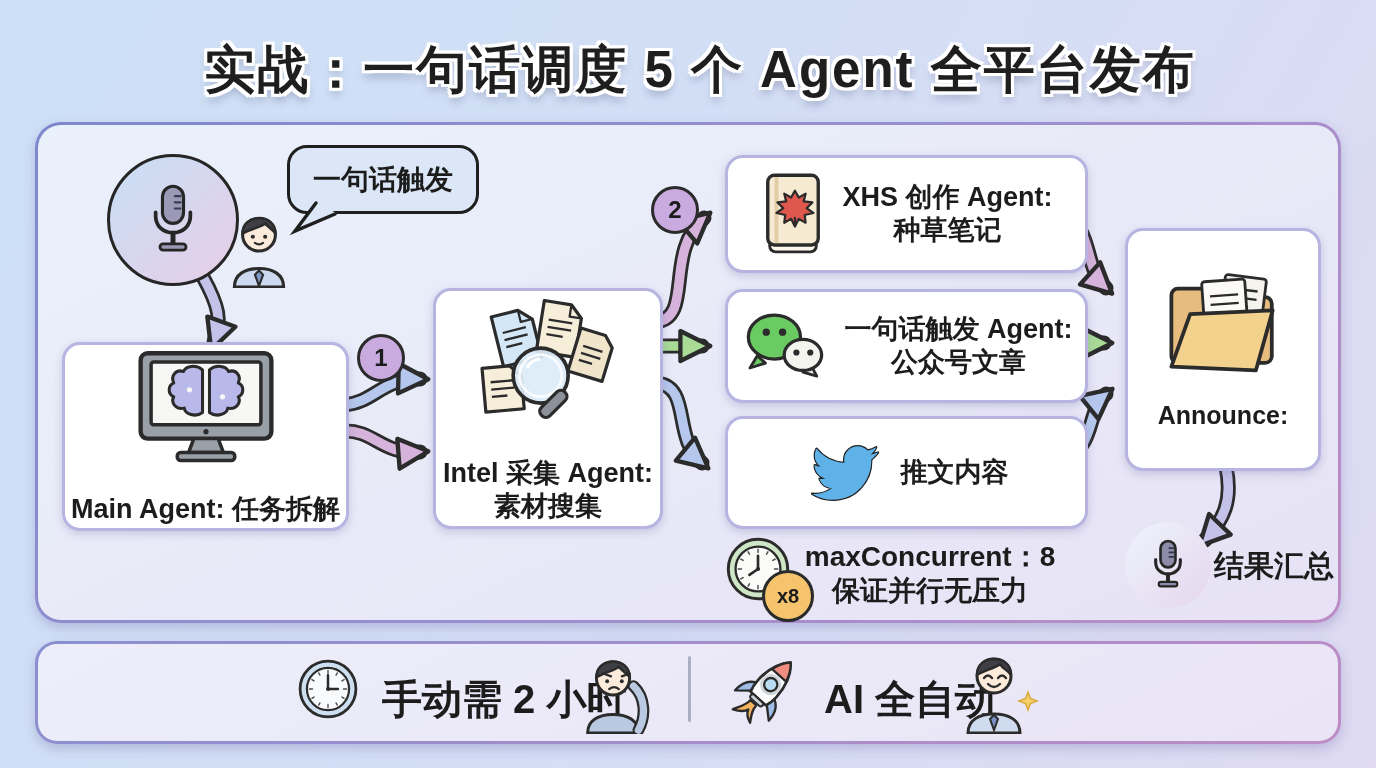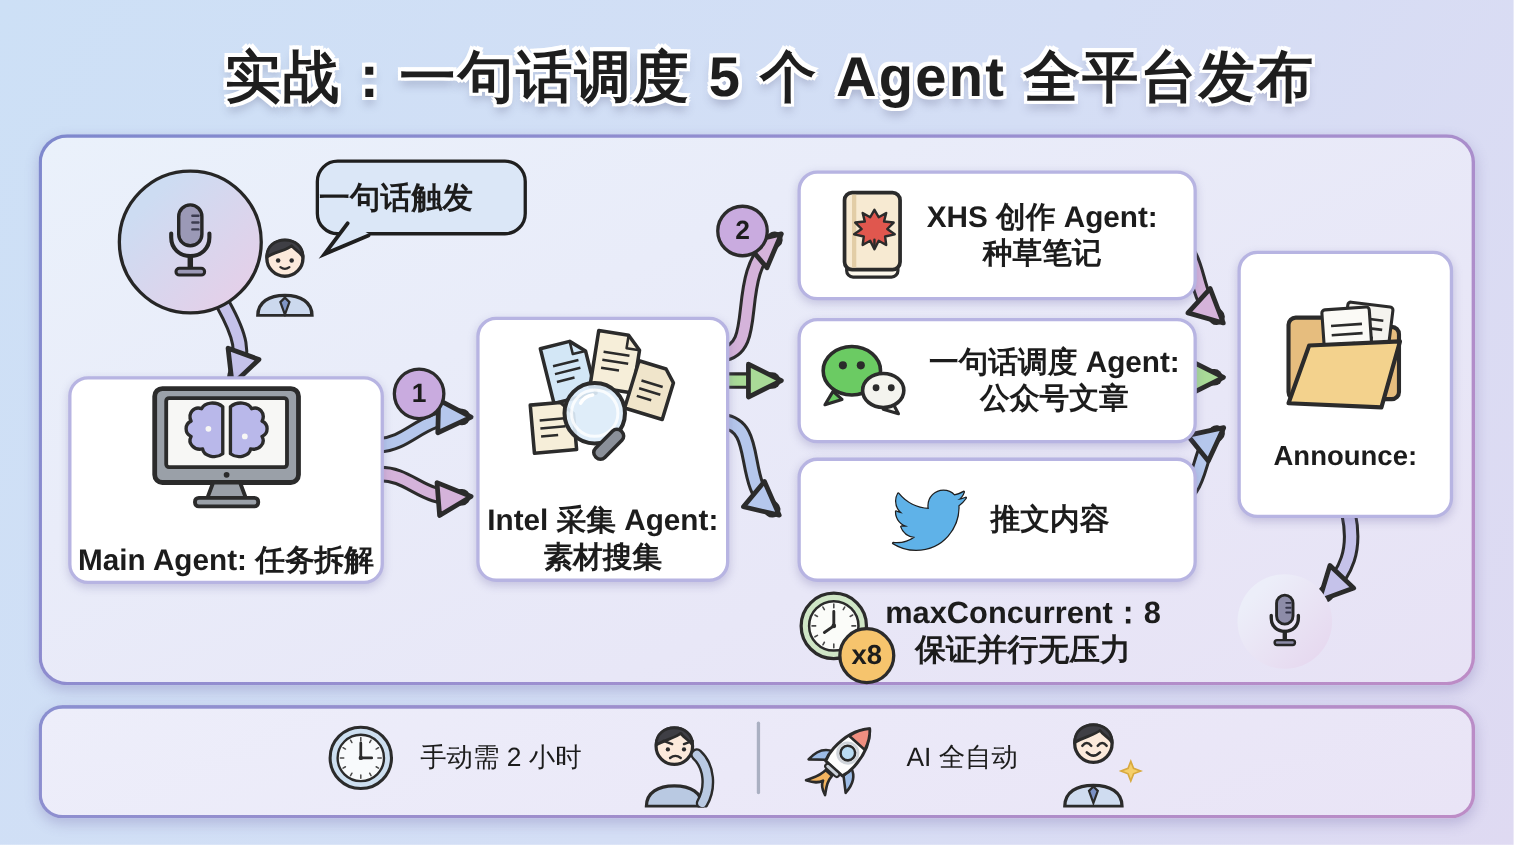--- a/index.html
+++ b/index.html
@@ -29,31 +29,31 @@
     background:#c9abdf;border:3px solid #2b2b2b;display:flex;align-items:center;
     justify-content:center;font-weight:bold;font-size:24px;color:#1c1c1c;}
   .mic-circle{position:absolute;z-index:3;border-radius:50%;
     display:flex;align-items:center;justify-content:center;}
   .big-mic{left:107px;top:154px;width:126px;height:126px;border:3.5px solid #262626;
     background:linear-gradient(135deg,#cddcf2 20%,#e3d0e9 85%);}
   .small-mic{left:1125px;top:522px;width:86px;height:86px;border:none;
     background:linear-gradient(135deg,#eceef9 20%,#e6d8ef 90%);}
   .bubble{position:absolute;left:287px;top:145px;width:186px;height:63px;z-index:3;
     background:#dbe7f7;border:3.5px solid #1f1f1f;border-radius:20px;
-    display:flex;align-items:center;justify-content:flex-start;font-size:28px;
+    display:flex;align-items:center;justify-content:center;font-size:28px;
     font-weight:bold;color:#1c1c1c;}
   .arrows{position:absolute;left:0;top:0;z-index:2;pointer-events:none;}
   .note-text{position:absolute;left:795px;top:540px;width:270px;z-index:3;
     text-align:center;font-weight:bold;font-size:28px;line-height:1.2;color:#1c1c1c;}
   .result-lbl{position:absolute;left:1214px;top:546px;z-index:3;
     font-size:30px;font-weight:bold;color:#1c1c1c;}
   .x8-badge{position:absolute;left:762px;top:570px;width:46px;height:46px;z-index:4;
     border-radius:50%;background:#f6c46d;border:3px solid #2b2b2b;display:flex;
-    align-items:center;justify-content:center;font-weight:bold;font-size:25px;color:#1c1c1c;}
-  .bar-lbl{position:absolute;top:672px;z-index:3;font-size:24px;font-weight:normal;color:#1c1c1c;}
+    align-items:center;justify-content:center;font-weight:bold;font-size:20px;color:#1c1c1c;}
+  .bar-lbl{position:absolute;top:672px;z-index:3;font-size:40px;font-weight:bold;color:#1c1c1c;}
   .divider{position:absolute;left:688px;top:656px;width:2.5px;height:66px;
     background:#aab0c2;z-index:3;border-radius:2px;}
 </style>
 </head>
 <body>
 
 <div class="stage">
 
   <div class="title">实战：一句话调度 5 个 Agent 全平台发布</div>
 
@@ -230,21 +230,21 @@
       <path d="M20,56 l-9,15 19,-6 z" fill="#6bcb63" stroke="#2b2b2b" stroke-width="3.5" stroke-linejoin="round"></path>
       <ellipse cx="41" cy="33" rx="32" ry="27" fill="#6bcb63" stroke="#2b2b2b" stroke-width="4"></ellipse>
       <circle cx="31" cy="27" r="4.5" fill="#2b2b2b"></circle>
         <circle cx="51" cy="27" r="4.5" fill="#2b2b2b"></circle>
       <path d="M86,68 l7,13 -17,-5 z" fill="#f4f4ee" stroke="#2b2b2b" stroke-width="3.5" stroke-linejoin="round"></path>
       <ellipse cx="76" cy="55" rx="23" ry="19" fill="#f4f4ee" stroke="#2b2b2b" stroke-width="4"></ellipse>
       <circle cx="68" cy="52" r="3.8" fill="#2b2b2b"></circle>
         <circle cx="85" cy="52" r="3.8" fill="#2b2b2b"></circle>
     </svg>
     <div class="lbl" style="font-size:27px">
-      <div>一句话调度 Agent:</div>
+      <div>一句话触发 Agent:</div>
       <div>公众号文章</div>
     </div>
   </div>
 
   <div class="node row" style="left:725px;top:416px;width:337px;height:107px">
     <svg width="80" height="66" viewBox="0 0 512 512">
       <path paint-order="stroke" stroke="#1f1f1f" stroke-width="18" stroke-linejoin="round" fill="#5fb2e8" d="M459.37 151.716c.325 4.548.325 9.097.325 13.645 0 138.72-105.583 298.558-298.558 298.558-59.452 0-114.68-17.219-161.137-47.106 8.447.974 16.568 1.299 25.34 1.299 49.055 0 94.213-16.568 130.274-44.832-46.132-.975-84.792-31.188-98.112-72.772 6.498.974 12.995 1.624 19.818 1.624 9.421 0 18.843-1.3 27.614-3.573-48.081-9.747-84.143-51.98-84.143-102.985v-1.299c13.969 7.797 30.214 12.67 47.431 13.319-28.264-18.843-46.781-51.005-46.781-87.391 0-19.492 5.197-37.36 14.294-52.954 51.655 63.675 129.3 105.258 216.365 109.807-1.624-7.797-2.599-15.918-2.599-24.04 0-57.828 46.782-104.934 104.934-104.934 30.213 0 57.502 12.67 76.67 33.137 23.715-4.548 46.456-13.32 66.599-25.34-7.798 24.366-24.366 44.833-46.132 57.827 21.117-2.273 41.584-8.122 60.426-16.243-14.292 20.791-32.161 39.308-52.628 54.253z"></path>
     </svg>
     <div class="lbl" style="font-size:27px">
       <div>推文内容</div>
@@ -290,20 +290,21 @@
     <svg width="44" height="58" viewBox="0 0 100 125">
       <g stroke="#262626" stroke-linecap="round">
         <rect x="33" y="8" width="34" height="60" rx="17" fill="#8d8ca8" stroke-width="6"></rect>
         <path d="M53,24 h9 M53,34 h9 M53,44 h9" stroke="#35354a" stroke-width="4" fill="none"></path>
         <path d="M22,50 v6 c0,16 12,27 28,27 s28,-11 28,-27 v-6" fill="none" stroke-width="7"></path>
         <path d="M50,84 v16" stroke-width="9"></path>
         <rect x="29" y="101" width="42" height="10" rx="5" fill="#8d8ca8" stroke-width="5"></rect>
       </g>
     </svg>
   </div>
+  <div class="result-lbl">结果汇总</div>
 
   <svg class="abs" style="left:297px;top:658px;z-index:3" width="62" height="62" viewBox="0 0 100 100">
     <circle cx="50" cy="50" r="45" fill="#cddff0" stroke="#2b2b2b" stroke-width="4.5"></circle>
     <circle cx="50" cy="50" r="34" fill="#f8fafc" stroke="#2b2b2b" stroke-width="3.5"></circle>
     <path d="M50,20 L50,25 M65,24 L63,27.5 M76,35 L72.5,37 M80,50 L75,50 M76,65 L72.5,63 M65,76 L63,72.5 M50,80 L50,75 M35,76 L37,72.5 M24,65 L27.5,63 M20,50 L25,50 M24,35 L27.5,37 M35,24 L37,27.5" stroke="#4a4a4a" stroke-width="2.2" stroke-linecap="round"></path>
     <path d="M50,50 L50,28 M50,50 L66,50" stroke="#2b2b2b" stroke-width="4" stroke-linecap="round"></path>
     <circle cx="50" cy="50" r="3.2" fill="#2b2b2b"></circle>
   </svg>
   <div class="bar-lbl" style="left:382px">手动需 2 小时</div>
 

